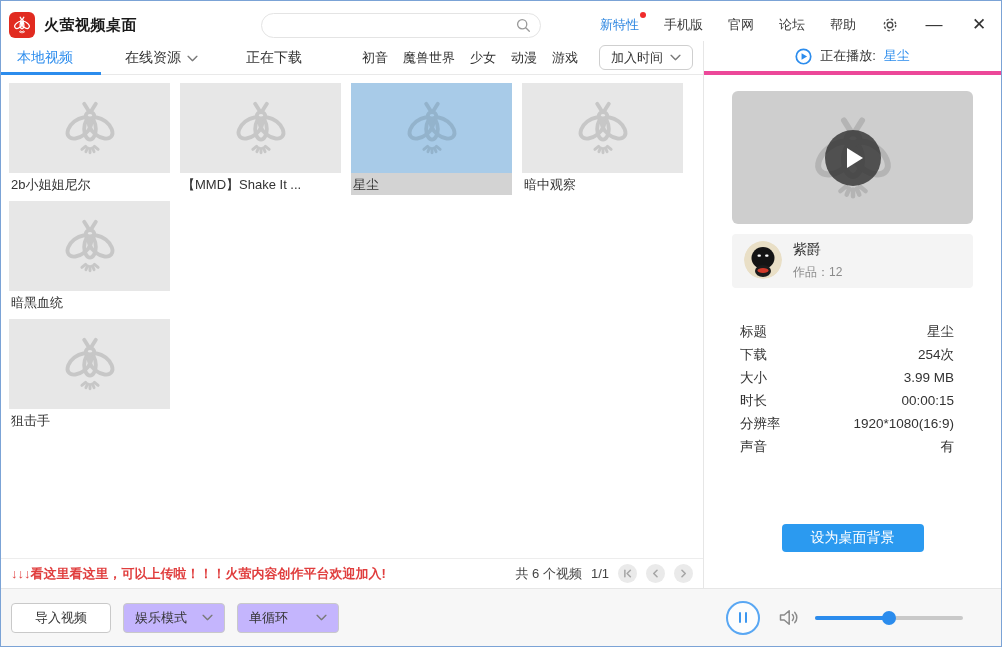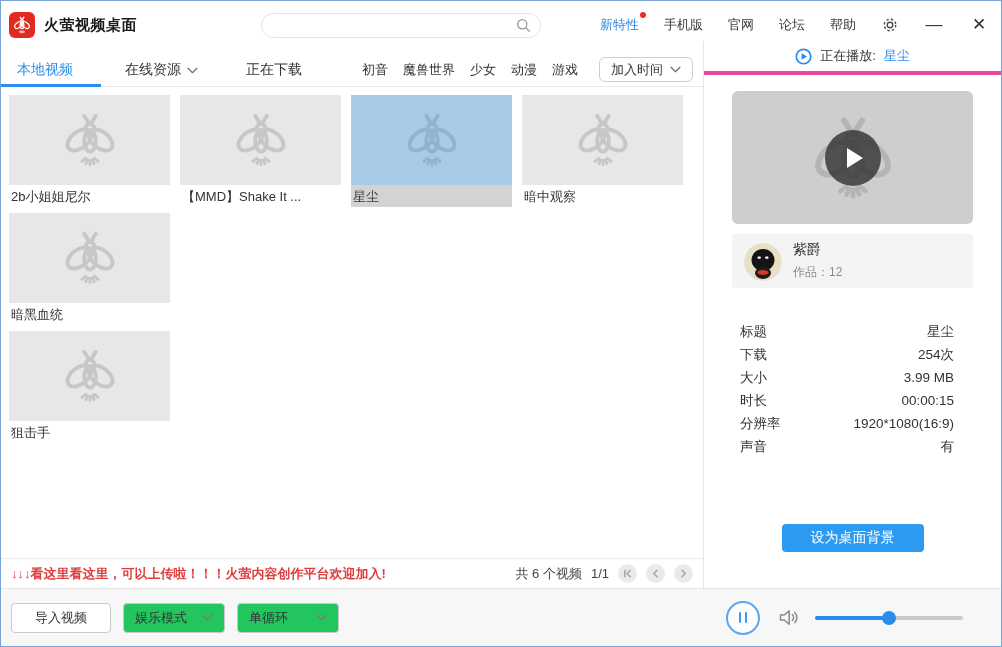--- a/index.html
+++ b/index.html
@@ -21,21 +21,21 @@
   .tb-right{ margin-left:auto; display:flex; align-items:center; gap:25px; }
   .tb-link{ font-size:13px; color:#3a3a3a; cursor:pointer; position:relative; white-space:nowrap; }
   .tb-link.accent{ color:#2b85e0; }
   .tb-link .dot{ position:absolute; top:-4px; right:-7px; width:6px; height:6px; border-radius:50%; background:#f02b2b; }
   .gear{ display:flex; align-items:center; cursor:pointer; }
   .win-btn{ font-size:17px; color:#333; width:20px; text-align:center; cursor:pointer; line-height:20px; }
   
   .content{ flex:1 1 auto; display:flex; min-height:0; }
   .main{ flex:1 1 auto; display:flex; flex-direction:column; min-width:0; }
   
-  .tabbar{ height:34px; flex:0 0 34px; display:flex; align-items:center; border-bottom:1px solid #e9e9e9;margin-top:12px; }
+  .tabbar{ height:34px; flex:0 0 34px; display:flex; align-items:center; border-bottom:1px solid #e9e9e9; }
   .tab{ height:34px; display:flex; align-items:center; gap:6px; padding:0 24px; font-size:14px; color:#333; cursor:pointer; position:relative; }
   .tab.first{ padding:0 28px 0 16px; }
   .tab.active{ color:#2b8ced; }
   .tab.active::after{ content:''; position:absolute; left:0; right:0; bottom:0; height:3px; background:#2b8ced; }
   .tab .chev{ margin-top:2px; }
   .cats{ margin-left:auto; display:flex; align-items:center; gap:15px; }
   .cat{ font-size:13px; color:#333; cursor:pointer; white-space:nowrap; }
   .sort-dd{ margin:0 10px 0 6px; height:25px; border:1px solid #cfcfcf; border-radius:6px; display:flex; align-items:center; gap:7px; padding:0 11px; font-size:13px; color:#333; cursor:pointer; background:#fff; white-space:nowrap; }
   
   .grid{ flex:1 1 auto; padding:8px; display:flex; flex-wrap:wrap; gap:6px 10px; align-content:flex-start; overflow:hidden; }
@@ -53,31 +53,31 @@
   .count-text,.page-ind{ font-size:13px; color:#444; }
   .pg-btn{ width:19px; height:19px; border-radius:50%; background:#eaeaea; display:flex; align-items:center; justify-content:center; cursor:pointer; }
   
   .rightpanel{ width:298px; flex:0 0 298px; border-left:1px solid #e6e6e6; display:flex; flex-direction:column; background:#fff; }
   .np-header{ height:34px; flex:0 0 34px; border-bottom:4px solid #ec4899; display:flex; align-items:center; justify-content:center; gap:8px; font-size:13px; color:#333; }
   .np-link{ color:#2b8ced; cursor:pointer; }
   .preview{ margin:16px 28px 0 28px; height:133px; background:#cecece; border-radius:6px; position:relative; display:flex; align-items:center; justify-content:center; }
   .preview .fly{ width:96px; height:96px; color:#b4b4b4; }
   .play-overlay{ position:absolute; width:56px; height:56px; border-radius:50%; background:rgba(45,45,45,.78); display:flex; align-items:center; justify-content:center; cursor:pointer; }
   .play-overlay .tri{ width:0; height:0; border-left:16px solid #fff; border-top:10px solid transparent; border-bottom:10px solid transparent; margin-left:5px; }
-  .author{ margin:10px 28px 0 28px; background:#f4f4f4; border-radius:4px; padding:7px 12px; display:flex; align-items:flex-end; gap:11px; }
+  .author{ margin:10px 28px 0 28px; background:#f4f4f4; border-radius:4px; padding:7px 12px; display:flex; align-items:flex-start; gap:11px; }
   .avatar{ width:38px; height:38px; border-radius:50%; overflow:hidden; flex:0 0 38px; }
   .author-name{ font-size:14px; color:#333; }
   .author-works{ font-size:12px; color:#8a8a8a; margin-top:5px; }
   .details{ margin:32px 47px 0 36px; }
   .d-row{ display:flex; justify-content:space-between; line-height:23px; font-size:13.5px; color:#333; }
   .wallpaper-btn{ margin:66px auto 0 auto; width:142px; height:28px; background:#2b9af0; color:#fff; border:none; border-radius:4px; font-size:14px; cursor:pointer; font-family:inherit; }
   
   .bottombar{ height:58px; flex:0 0 58px; border-top:1px solid #e6e6e6; background:#f7f7f7; display:flex; align-items:center; padding:0 10px; gap:12px; }
   .bb-btn{ height:30px; min-width:100px; background:#fff; border:1px solid #c9c9c9; border-radius:4px; font-size:13px; color:#333; cursor:pointer; font-family:inherit; padding:0 14px; }
-  .bb-dd{ height:30px; width:102px; background:#22c55e; border:1px solid #c9c9c9; border-radius:4px; display:flex; align-items:center; justify-content:space-between; padding:0 11px; font-size:13px; color:#333; cursor:pointer; }
+  .bb-dd{ height:30px; width:102px; background:#c4b5fd; border:1px solid #c9c9c9; border-radius:4px; display:flex; align-items:center; justify-content:space-between; padding:0 11px; font-size:13px; color:#333; cursor:pointer; }
   .player-ctrls{ margin-left:auto; display:flex; align-items:center; margin-right:28px; }
   .pause-btn{ width:34px; height:34px; border:2px solid #59a7f3; border-radius:50%; background:#fdfdfd; display:flex; align-items:center; justify-content:center; gap:3.5px; cursor:pointer; }
   .pause-btn i{ display:block; width:2.5px; height:11px; background:#3c97f0; border-radius:1px; }
   .speaker{ margin-left:18px; cursor:pointer; display:flex; }
   .vol-slider{ margin-left:15px; width:148px; height:14px; position:relative; cursor:pointer; }
   .vol-track{ position:absolute; top:5.5px; left:0; right:0; height:3.5px; border-radius:2px; background:#c9c9c9; }
   .vol-fill{ position:absolute; top:5.5px; left:0; height:3.5px; border-radius:2px; background:#2b8ced; }
   .vol-thumb{ position:absolute; top:0; width:14px; height:14px; border-radius:50%; background:#2b8ced; transform:translateX(-50%); }
   .hidden-defs{ position:absolute; width:0; height:0; overflow:hidden; }
 </style>

